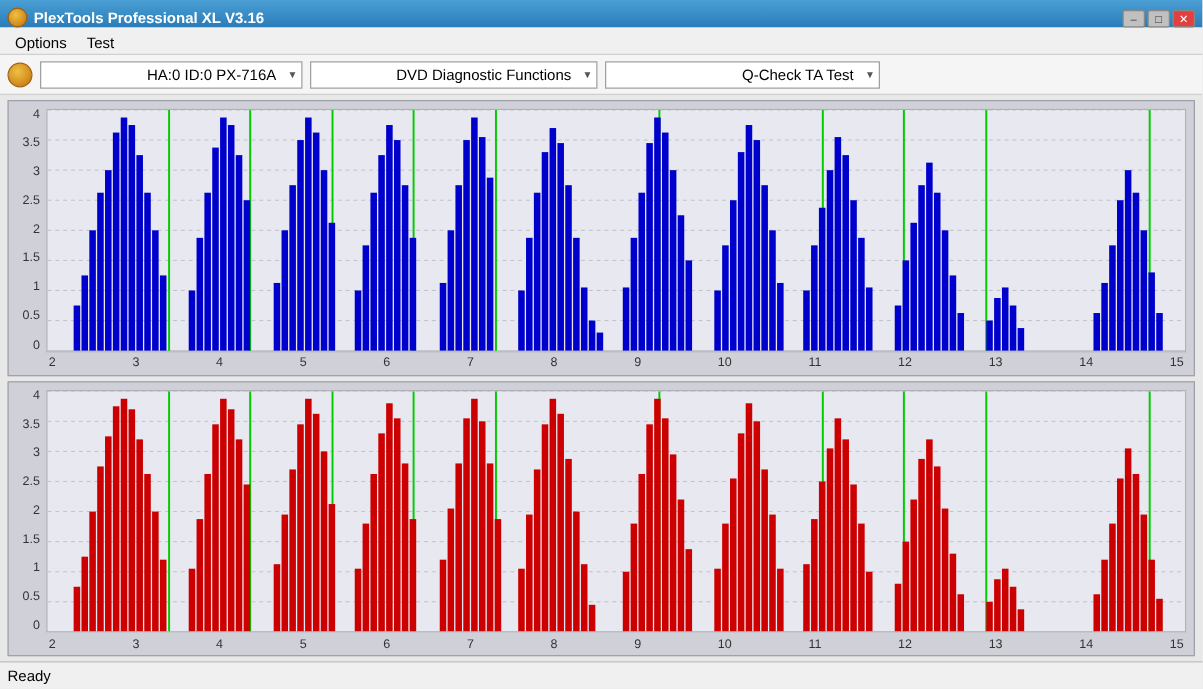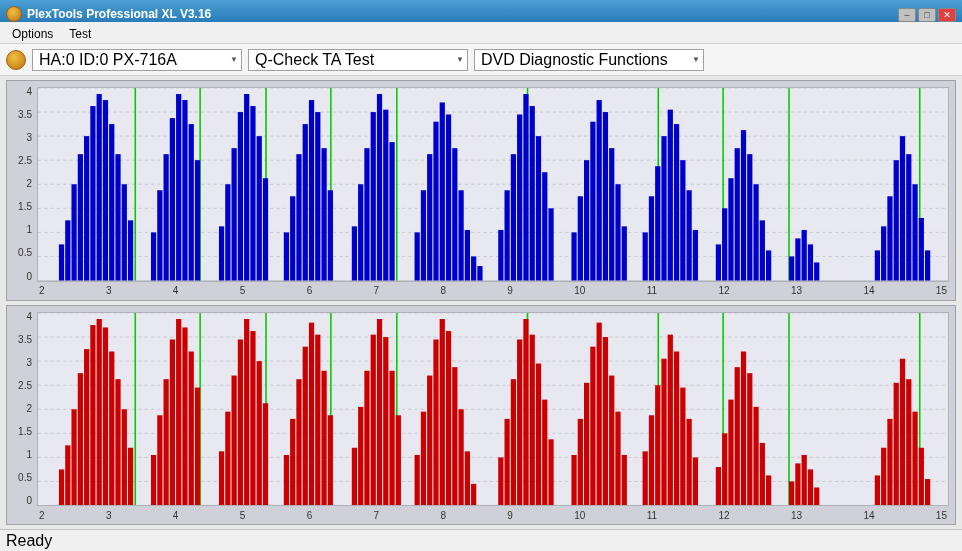--- a/index.html
+++ b/index.html
@@ -71,26 +71,27 @@
       display: flex;
       align-items: center;
       padding: 2px 6px;
       gap: 6px;
       border-bottom: 1px solid #d0d0d0;
     }
     .toolbar-select {
       height: 22px;
       background: white;
       border: 1px solid #a0a0a0;
-      font-size: 16px;
+      font-size: 12px;
       padding: 0 20px 0 6px;
       appearance: none;
       -webkit-appearance: none;
       position: relative;
       cursor: pointer;
+      text-align: right;
     }
     .select-wrapper {
       position: relative;
       display: inline-flex;
       align-items: center;
     }
     .select-wrapper::after {
       content: '▼';
       font-size: 8px;
       position: absolute;
@@ -181,21 +182,21 @@
       border-top: 1px solid #c0c0c0;
       display: flex;
       align-items: center;
       padding: 0 6px;
       position: absolute;
       bottom: 0;
       left: 0;
       right: 0;
     }
     #status-text {
-      font-size: 16px;
+      font-size: 12px;
       color: #000;
     }
 
     
     #bottom-panel {
       height: 68px;
       background: #e8e8e8;
       display: flex;
       align-items: center;
       padding: 4px 8px;
@@ -286,27 +287,27 @@
 </div>
 
 <div id="toolbar">
   <div class="toolbar-icon"></div>
   <div class="select-wrapper">
     <select class="toolbar-select" id="drive-select">
       <option>HA:0 ID:0 PX-716A</option>
     </select>
   </div>
   <div class="select-wrapper">
+    <select class="toolbar-select" id="function-select">
+      <option>DVD Diagnostic Functions</option>
+    </select>
+  </div>
+  <div class="select-wrapper">
     <select class="toolbar-select" id="test-select">
       <option>Q-Check TA Test</option>
-    </select>
-  </div>
-  <div class="select-wrapper">
-    <select class="toolbar-select" id="function-select">
-      <option>DVD Diagnostic Functions</option>
     </select>
   </div>
 </div>
 
 <div id="main-content">
 
   <div class="chart-container">
     <div class="y-axis-labels">
       <span class="y-label">4</span>
       <span class="y-label">3.5</span>

